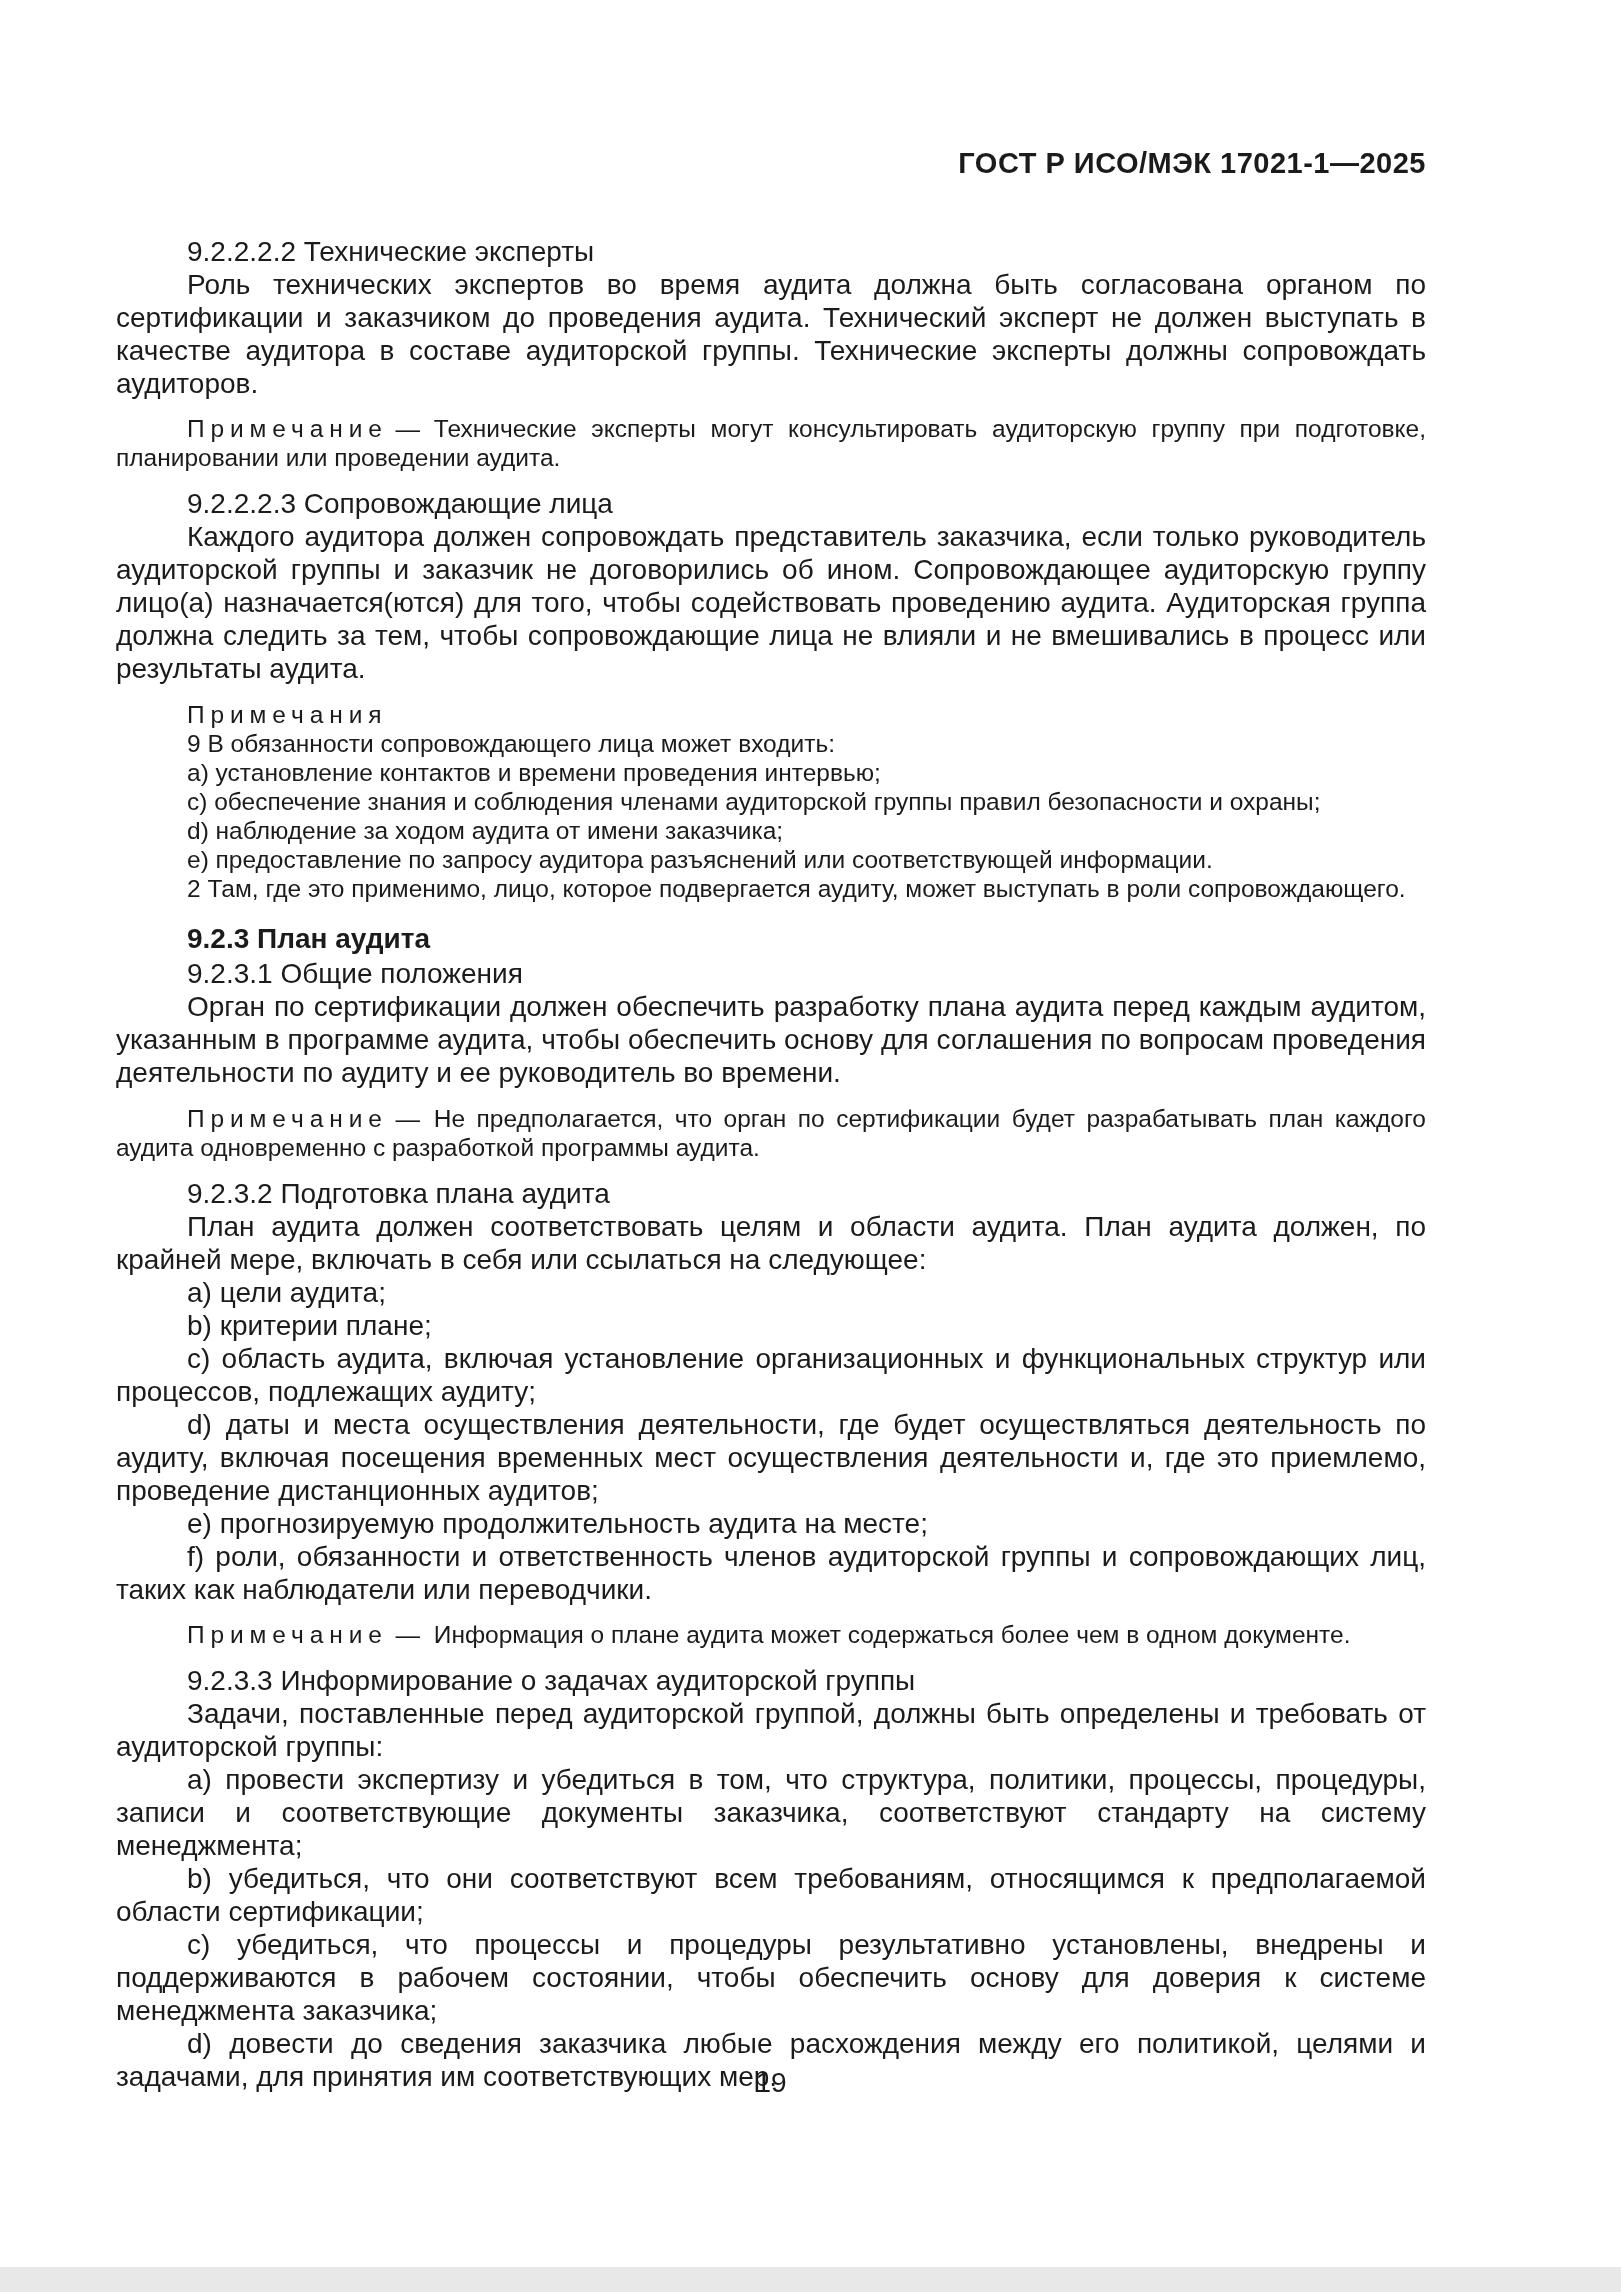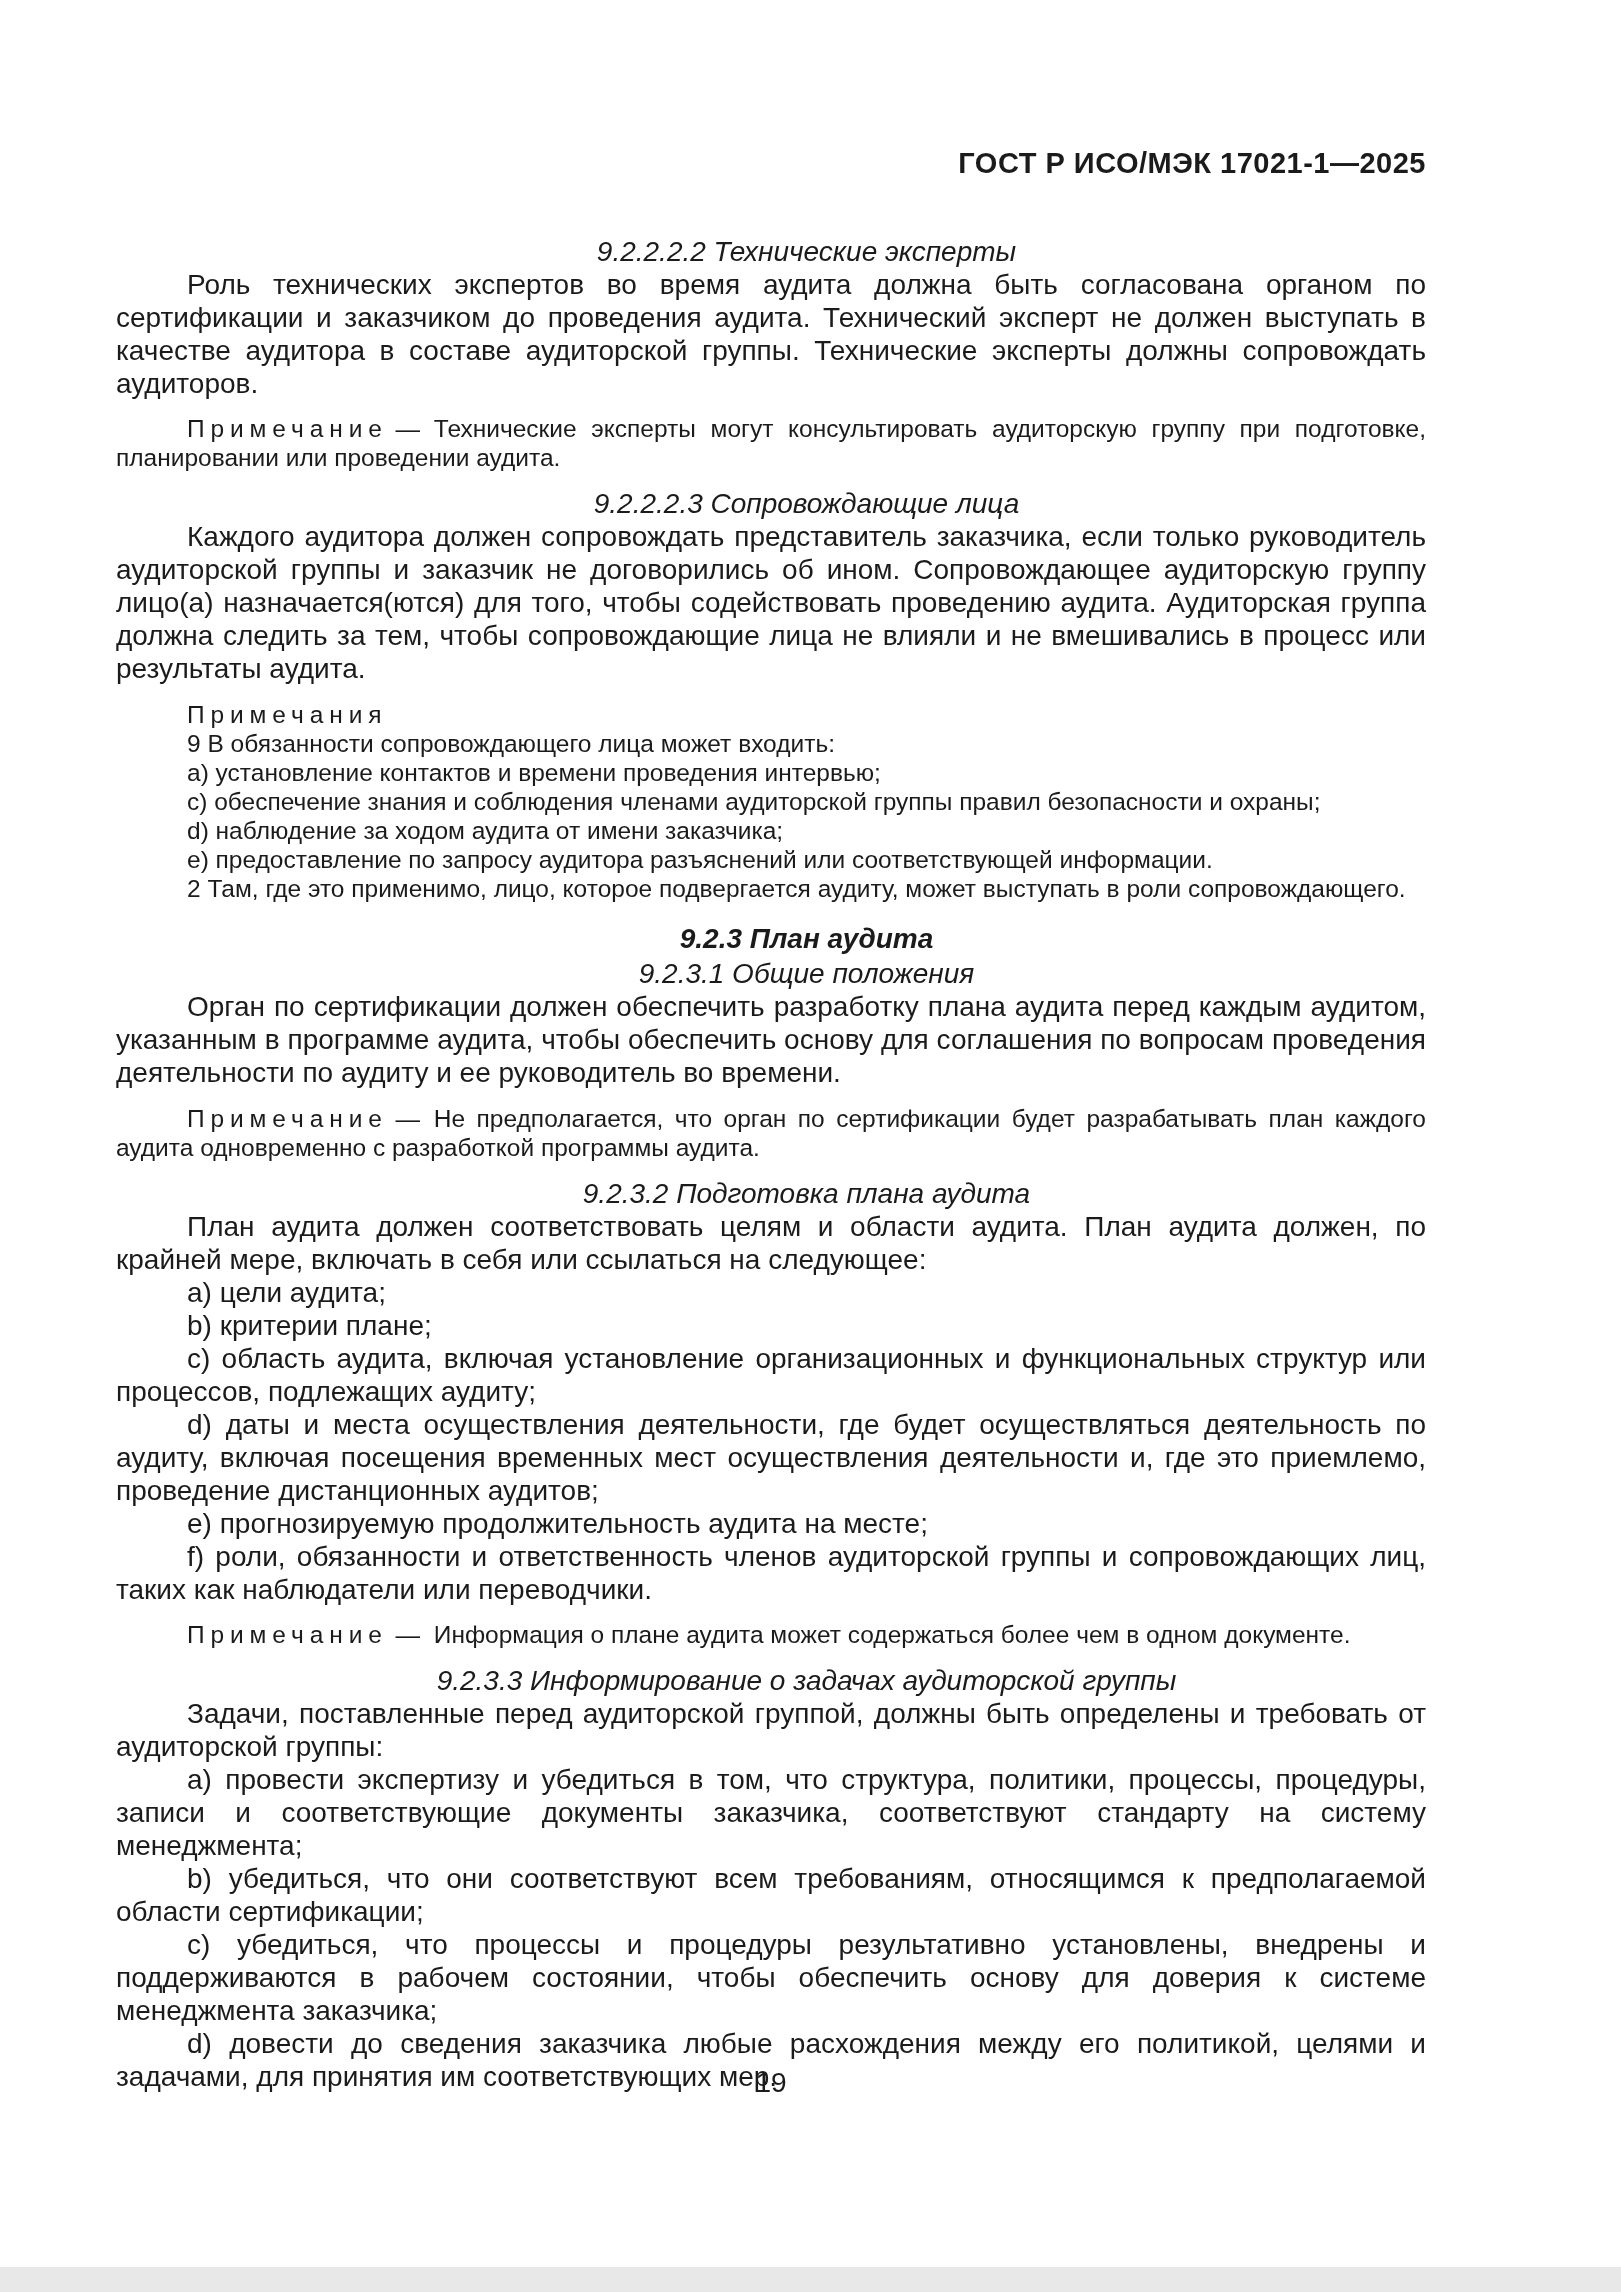--- a/index.html
+++ b/index.html
@@ -29,22 +29,21 @@
     top: 222px;
     left: 116px;
     width: 1310px;
   }
   .doc-body p { margin: 0; }
   .b-heading {
     font-size: 28px;
     line-height: 33px;
     text-indent: 71px;
     margin-top: 12.7px !important;
-    text-align: center;
-    font-style: italic;
+    text-align: left;
   }
   .b-bold { font-weight: 700; margin-top: 19.6px !important; }
   .b-bold + .b-heading { margin-top: 2px !important; }
   .b-para {
     font-size: 28px;
     line-height: 33px;
     text-align: justify;
     text-indent: 71px;
   }
   .b-note, .b-notes {

